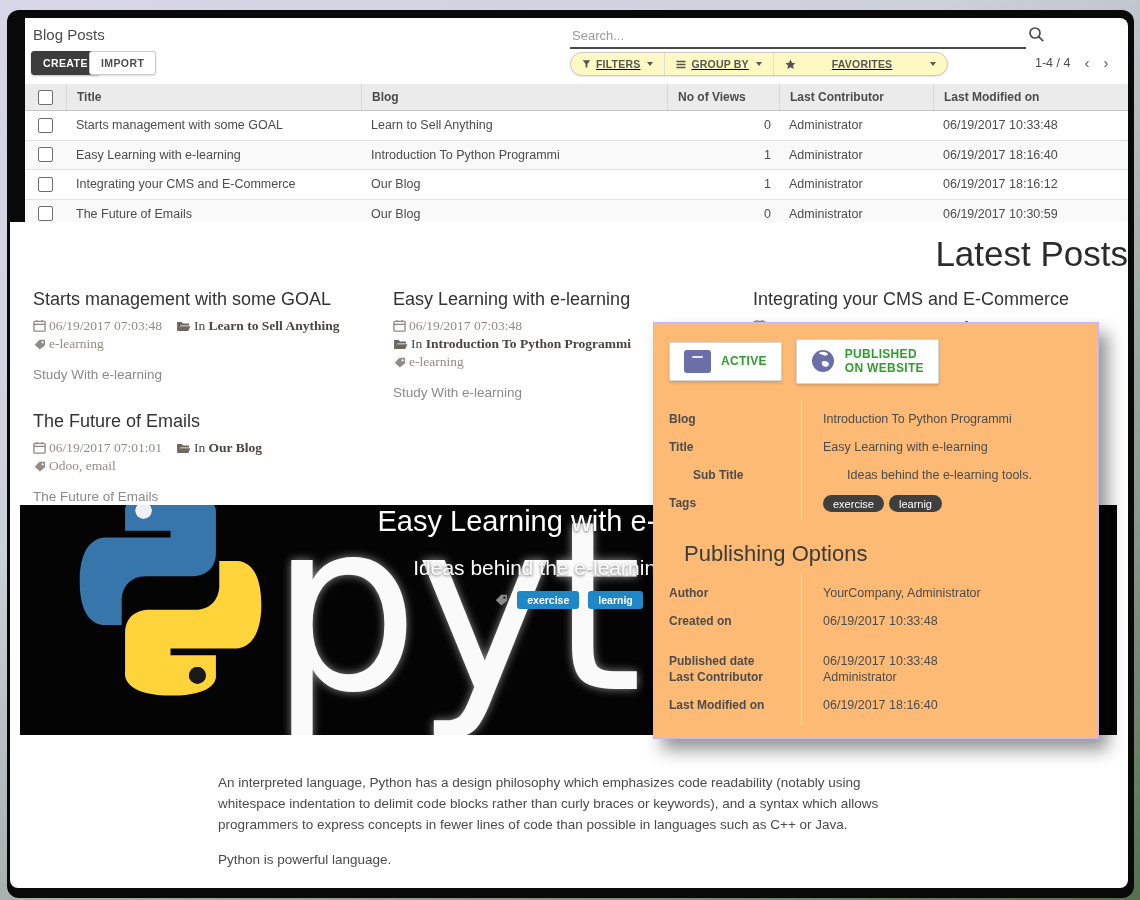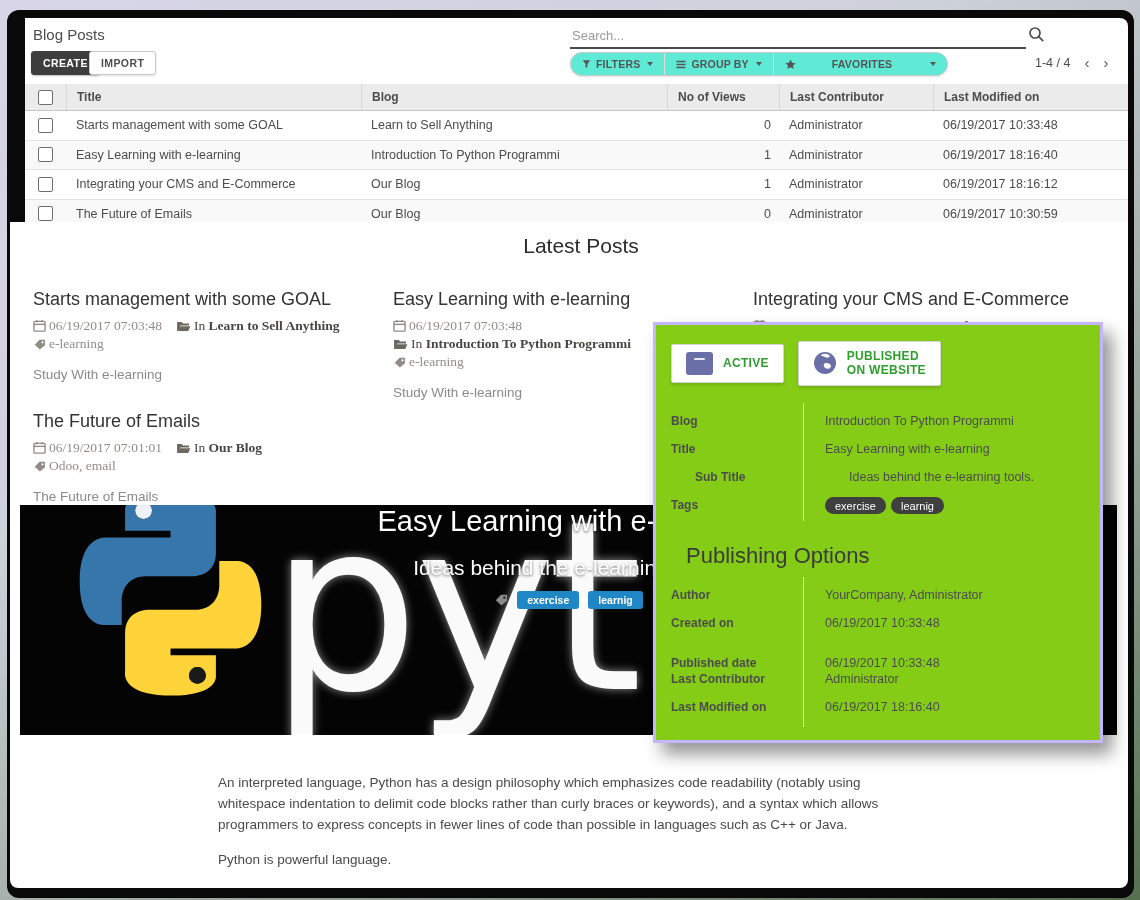--- a/index.html
+++ b/index.html
@@ -13,22 +13,22 @@
   .be-title{left:8px;top:8px;font-size:15px;color:#4c4c4c;}
   .btn-create{left:6px;top:33px;background:#3d3d3d;color:#fff;border:1px solid #3d3d3d;border-radius:3px;
     font-size:10.5px;font-weight:bold;letter-spacing:.4px;padding:5px 11px;box-shadow:0 1px 2px rgba(0,0,0,.25);}
   .btn-import{left:64px;top:33px;background:#fff;color:#4c4c4c;border:1px solid #c9c9c9;border-radius:3px;
     font-size:10.5px;font-weight:bold;letter-spacing:.4px;padding:5px 11px;box-shadow:0 1px 2px rgba(0,0,0,.12);}
   .search-wrap{left:545px;top:6px;width:452px;}
   .search-input{width:100%;border:none;border-bottom:2px solid #4a4a4a;font-size:13px;color:#ef4444;
     padding:4px 2px;outline:none;background:transparent;font-family:"Liberation Sans",sans-serif;}
   .search-input::placeholder{color:#9a9a9a;}
   .mag{left:1003px;top:8px;width:17px;height:17px;}
-  .ctrl-group{left:545px;top:34px;display:flex;border:1px solid #c9c9c9;border-radius:12px;background:#5eead4;
-    box-shadow:0 1px 2px rgba(0,0,0,.1);height:22px;}
+  .ctrl-group{left:545px;top:34px;display:flex;border:1px solid #c9c9c9;border-radius:12px;background:#fef9c3;
+    box-shadow:0 1px 2px rgba(0,0,0,.1);height:22px;text-decoration:underline;}
   .ctrl-btn{display:flex;align-items:center;gap:5px;padding:0 11px;font-size:10.5px;font-weight:bold;
     color:#555;border-right:1px solid #ddd;letter-spacing:.2px;}
   .ctrl-btn:last-child{border-right:none;gap:36px;}
   .caret{width:0;height:0;border-left:3.5px solid transparent;border-right:3.5px solid transparent;
     border-top:4px solid #555;margin-left:2px;}
   .pager{left:1010px;top:37px;display:flex;align-items:center;gap:14px;color:#4c4c4c;font-size:12.5px;}
   .chev{font-size:15px;color:#555;line-height:1;}
   
   .tbl{left:0;top:66px;width:1103px;}
   .trow{display:grid;grid-template-columns:41px 295px 306px 112px 154px 1fr;align-items:center;}
@@ -37,21 +37,21 @@
   .thead>div:first-child{border-left:none;justify-content:center;padding-left:0;}
   .tbody-row{height:28.5px;font-size:12.5px;color:#4c4c4c;border-bottom:1px solid #e2e2e2;}
   .tbody-row:nth-child(odd){background:#f9f9f9;}
   .tbody-row>div{padding-left:10px;white-space:nowrap;overflow:hidden;}
   .tbody-row>div:first-child{display:flex;justify-content:center;padding-left:0;}
   .cell-views{text-align:right;padding-right:8px !important;}
   .cbx{width:13px;height:13px;border:1.6px solid #6e6e6e;border-radius:2px;background:#fff;}
   
   .website{left:10px;top:222px;width:1118px;height:666px;background:#fff;
     border-bottom-left-radius:8px;border-bottom-right-radius:8px;overflow:hidden;}
-  .latest{left:12px;top:12px;width:100%;text-align:center;font-size:21px;color:#2b2b2b;}
+  .latest{left:0;top:12px;width:100%;text-align:right;font-size:35px;color:#2b2b2b;}
   .post{width:334px;color:#333;}
   .post h3{margin:0 0 7px 0;font-size:18px;font-weight:normal;color:#333;}
   .meta{font-family:"Liberation Serif",serif;font-size:13.5px;color:#938c85;line-height:18px;}
   .meta .inblog{color:#4a453f;font-weight:bold;}
   .meta .inword{color:#4a453f;}
   .micon{display:inline-block;vertical-align:-2px;margin-right:3px;}
   .msp{display:inline-block;width:14px;}
   .subtitle{font-size:13.5px;color:#8a8a8a;margin-top:14px;}
   .p1{left:23px;top:67px;} .p2{left:383px;top:67px;} .p3{left:743px;top:67px;} .p4{left:23px;top:189px;}
   
@@ -60,21 +60,21 @@
     letter-spacing:-4px;text-shadow:0 0 10px rgba(255,255,255,.55);line-height:1;}
   .pylogo{left:58px;top:-18px;}
   .hero-title{left:0;top:0;width:100%;text-align:center;font-size:29px;color:#fff;text-shadow:0 1px 3px rgba(0,0,0,.6);}
   .hero-sub{left:0;top:51px;width:100%;text-align:center;font-size:21px;color:#fff;text-shadow:0 1px 3px rgba(0,0,0,.6);}
   .hero-tags{left:0;top:86px;width:100%;display:flex;justify-content:center;align-items:center;gap:9px;}
   .htag{background:#1f87c5;color:#fff;font-size:10.5px;font-weight:bold;padding:3px 10px;border-radius:3px;}
   
   .paras{left:208px;top:550px;width:702px;font-size:13.5px;color:#4a4a4a;line-height:21px;}
   .paras p{margin:0 0 14px 0;}
   
-  .popover{left:653px;top:322px;width:444px;height:415px;background:#84cc16;border:3px solid #c4b5fd;
+  .popover{left:653px;top:322px;width:444px;height:415px;background:#fdba74;border:1px solid #c4b5fd;
     box-shadow:9px 11px 16px rgba(0,0,0,.42);z-index:10;}
   .pop-btns{left:15px;top:16px;display:flex;align-items:center;gap:14px;}
   .pop-btn{display:flex;align-items:center;gap:10px;background:#fff;border:1px solid #d5d5d5;border-radius:2px;
     padding:7px 14px;box-shadow:0 2px 3px rgba(0,0,0,.14);}
   .pop-btn .green{color:#2f9e2f;font-weight:bold;font-size:12px;letter-spacing:.3px;line-height:1.2;}
   .arch{width:27px;height:23px;background:#6a6fa8;border-radius:3px;position:relative;}
   .arch::after{content:"";position:absolute;left:8px;top:6px;width:11px;height:2.5px;background:#e8e9f2;border-radius:1px;}
   .vline{width:1px;background:#e3e3e3;}
   .vl1{left:147px;top:78px;height:118px;}
   .vl2{left:147px;top:252px;height:150px;}

